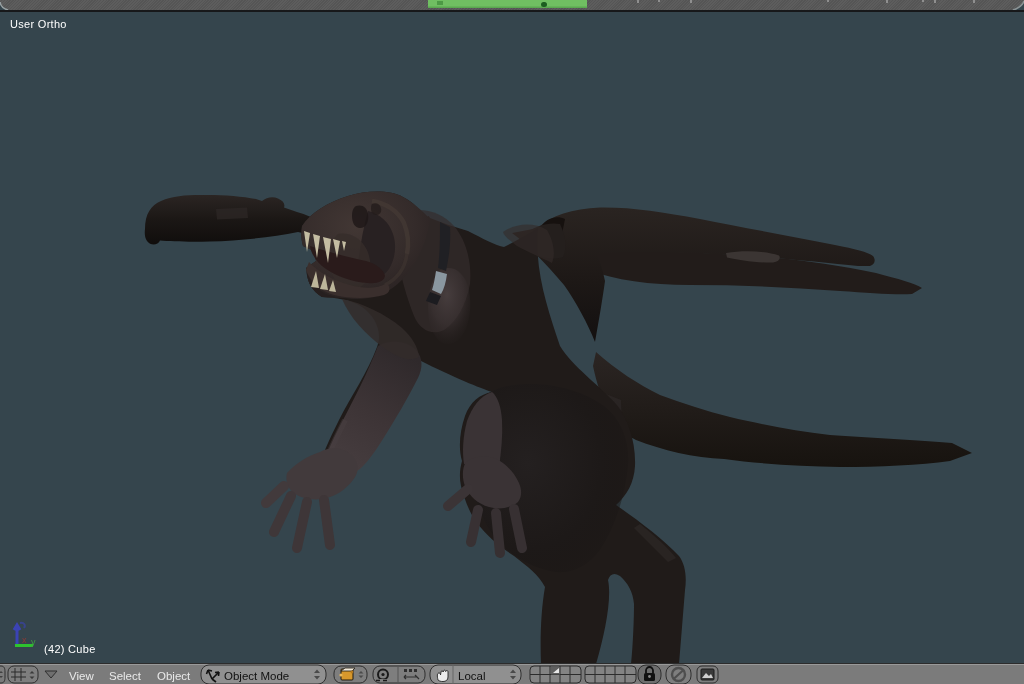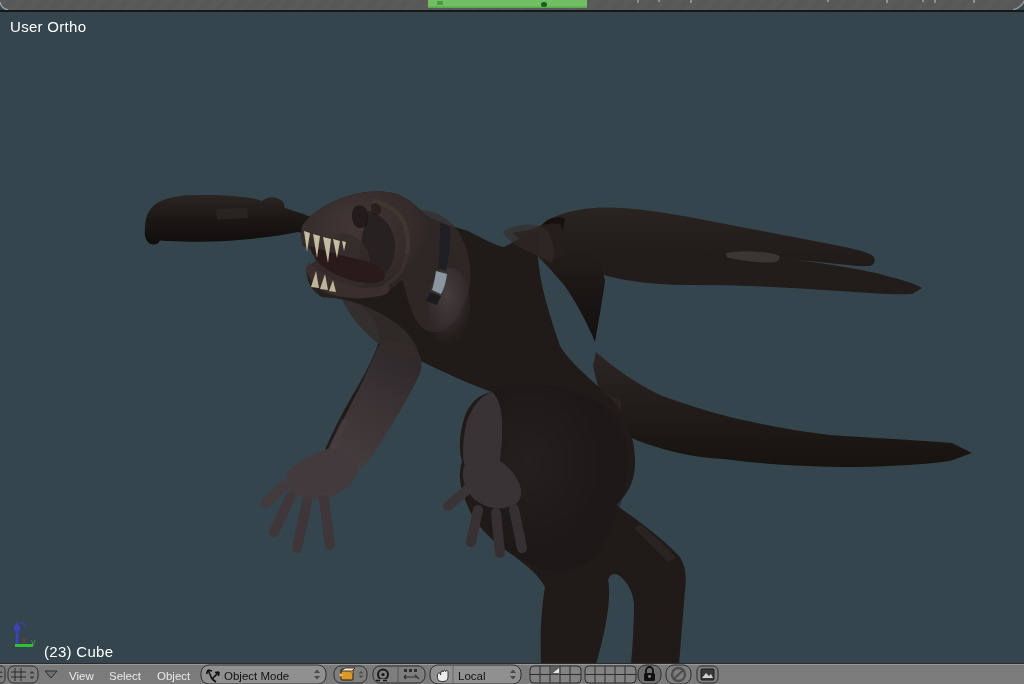--- a/index.html
+++ b/index.html
@@ -1,17 +1,17 @@
 <!DOCTYPE html>
 <html><head>
 <meta charset="utf-8">
 <style>
   html,body{margin:0;padding:0;width:1024px;height:684px;overflow:hidden;background:#35454d;font-family:"Liberation Sans",sans-serif;}
   #stage{position:absolute;left:0;top:0;width:1024px;height:684px;}
-  .txt{position:absolute;color:#ffffff;font-size:15px;letter-spacing:0.3px;}
+  .txt{position:absolute;color:#ffffff;font-size:11px;letter-spacing:0.3px;}
 </style>
 </head>
 <body>
 <div id="stage">
 
   <div style="position:absolute;left:0;top:0;width:1024px;height:10px;background:#5a5a5a;">
     <div style="position:absolute;left:0;top:0;width:1024px;height:10px;background:repeating-linear-gradient(135deg,#5d5d5d 0 1px,#555555 1px 2px);"></div>
     <svg width="1024" height="10" style="position:absolute;left:0;top:0;">
       <path d="M0,3 Q1,9 8,10 L0,10 Z" fill="#35454d"></path>
       <path d="M0,2 Q1,8 8,10" stroke="#98a1a3" stroke-width="1.5" fill="none"></path>
@@ -29,21 +29,21 @@
       </g>
       <rect x="428" y="0" width="159" height="8" fill="#70bf62"></rect>
       <rect x="428" y="6.5" width="159" height="1.5" fill="#5ba850"></rect>
       <rect x="541" y="2" width="6" height="5" rx="2.5" fill="#1d5e20"></rect>
       <rect x="437" y="1" width="6" height="4" fill="#4d9a45"></rect>
     </svg>
   </div>
   <div style="position:absolute;left:0;top:10px;width:1024px;height:2px;background:#17181a;"></div>
 
   <div class="txt" style="left:10px;top:18px;">User Ortho</div>
-  <div class="txt" style="left:44px;top:643px;">(23) Cube</div>
+  <div class="txt" style="left:44px;top:643px;">(42) Cube</div>
 
   <svg style="position:absolute;left:0;top:615px;" width="70" height="45" viewBox="0 0 70 45">
     <path d="M17,31 L17,13 M14,15 L17,10 L20,15" stroke="#3c43c8" stroke-width="3" fill="none" opacity="0.85"></path>
     <path d="M20,8 C24,7 26,10 24,13" stroke="#3b42c0" stroke-width="2" fill="none" opacity="0.55"></path>
     <rect x="15" y="29" width="18" height="3" fill="#2ec32e"></rect>
     <text x="22" y="28" font-size="9" fill="#8d3a35" font-family="Liberation Sans">x</text>
     <text x="31" y="30" font-size="9" fill="#3f9c43" font-family="Liberation Sans">y</text>
   </svg>
 
   <svg id="creature" style="position:absolute;left:0;top:0;" width="1024" height="684" viewBox="0 0 1024 684">

